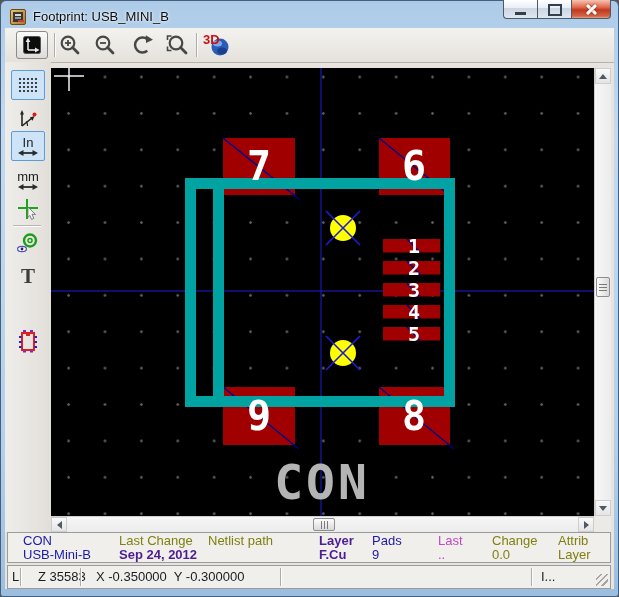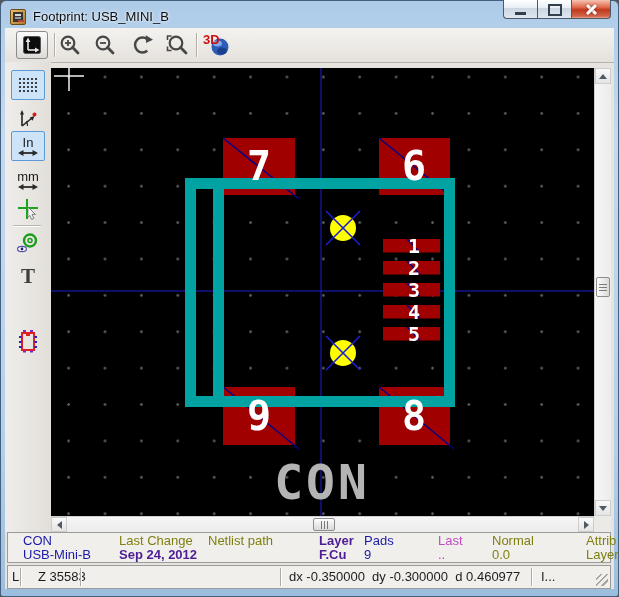--- a/index.html
+++ b/index.html
@@ -356,44 +356,44 @@
         <span class="c-red">Sep 24, 2012</span>
       </div>
       <div class="scol" style="left:200px">
         <span class="c-olive">Netlist path</span>
         <span class="c-olive"></span>
       </div>
       <div class="scol" style="left:311px">
         <span class="c-red">Layer</span>
         <span class="c-red">F.Cu</span>
       </div>
-      <div class="scol" style="left:356px">
+      <div class="scol" style="left:364px">
         <span class="c-blue">Pads</span>
         <span class="c-blue">9</span>
       </div>
       <div class="scol" style="left:430px">
         <span class="c-magenta">Last</span>
         <span class="c-magenta">..</span>
       </div>
       <div class="scol" style="left:484px">
-        <span class="c-olive">Normal</span>
+        <span class="c-olive">Change</span>
         <span class="c-olive">0.0</span>
       </div>
-      <div class="scol" style="left:578px">
+      <div class="scol" style="left:550px">
         <span class="c-olive">Attrib</span>
         <span class="c-olive">Layer</span>
       </div>
     </div>
 
     <div class="status2">
       <span class="s2cell" style="left:4px">L</span>
       <i class="s2sep" style="left:12px"></i>
       <span class="s2cell" style="left:30px">Z 35583</span>
       <i class="s2sep" style="left:72px"></i>
+      <span class="s2cell" style="left:88px">X -0.350000  Y -0.300000</span>
       <i class="s2sep" style="left:272px"></i>
-      <span class="s2cell" style="left:281px">dx -0.350000  dy -0.300000  d 0.460977</span>
       <i class="s2sep" style="left:523px"></i>
       <span class="s2cell" style="left:533px">I...</span>
       <div class="grip"></div>
     </div>
 
   </div>
 </div>
 
 </body></html>

